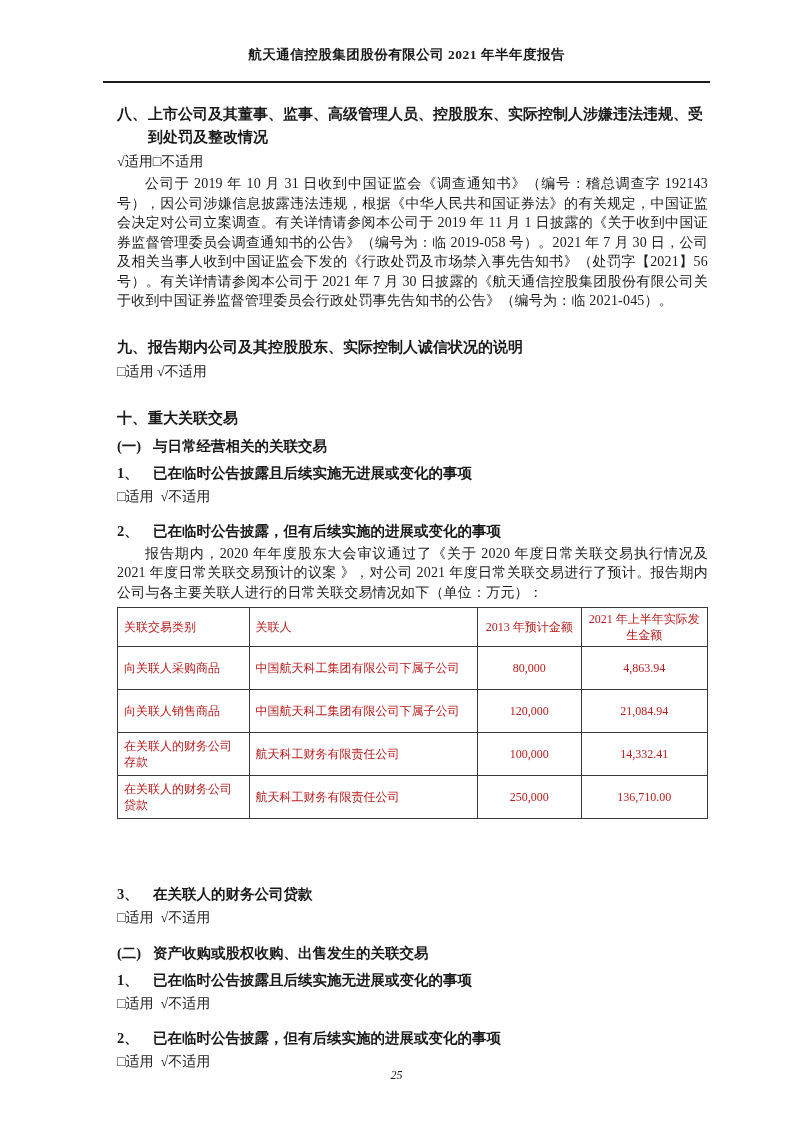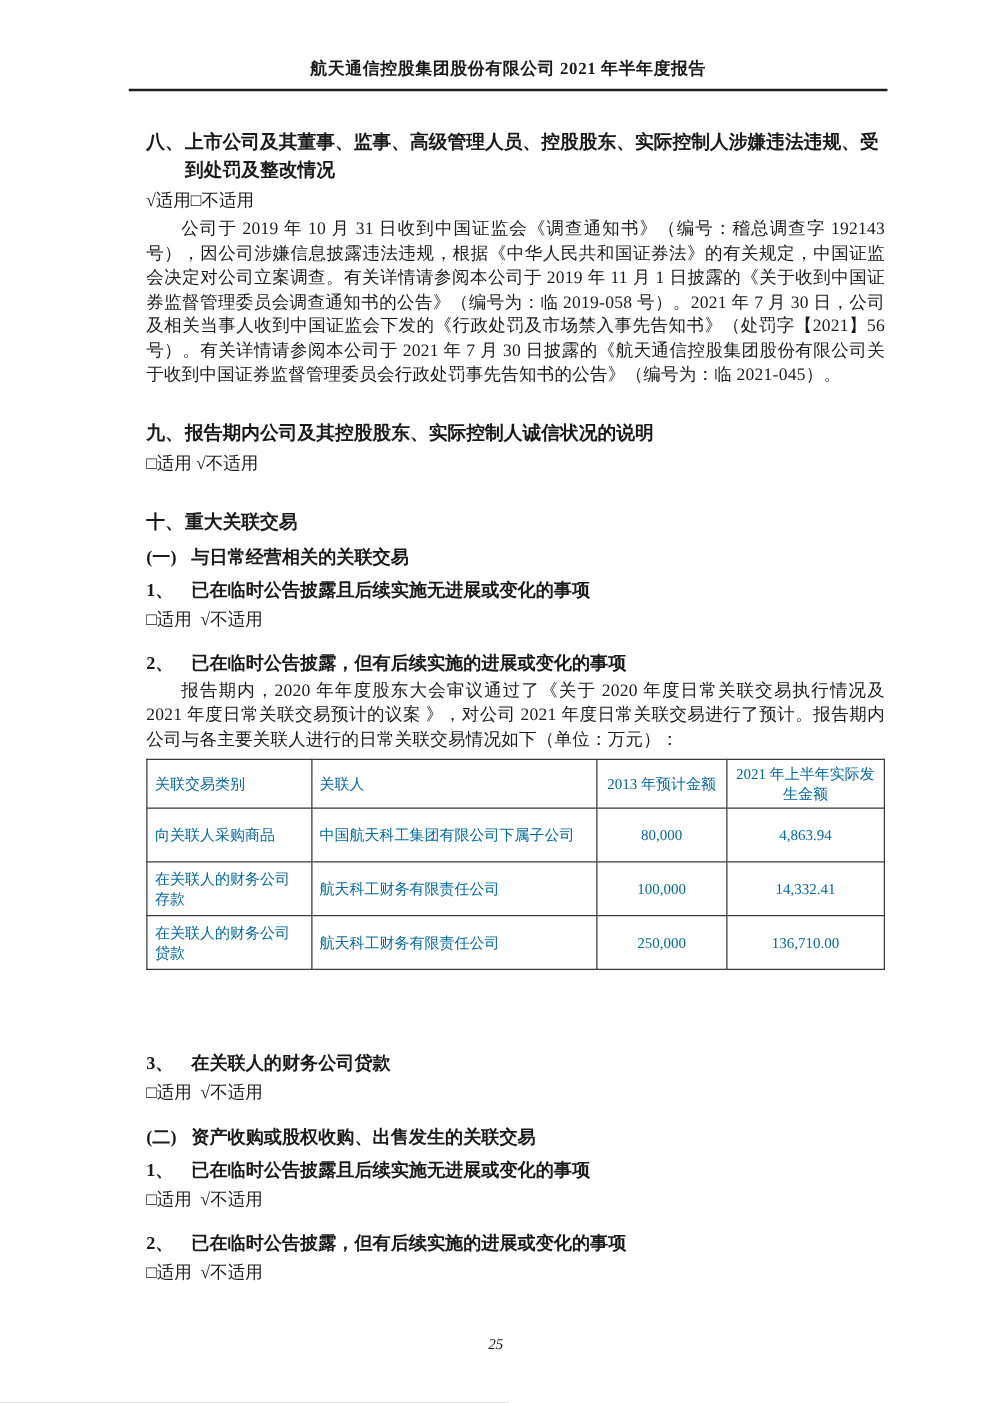--- a/index.html
+++ b/index.html
@@ -19,21 +19,21 @@
 
   
   .report-header {
     position: absolute;
     top: 46px;
     left: 103px;
     width: 607px;
     text-align: center;
     font-size: 13.5px;
     font-weight: bold;
-    padding-bottom: 7px;
+    padding-bottom: 17px;
     border-bottom: 2px solid #1c1c1c;
     letter-spacing: 0.5px;
   }
 
   
   .content {
     position: absolute;
     top: 97px;
     left: 117px;
     width: 591px;
@@ -88,21 +88,21 @@
   .mt-item  { margin-top: 13px; }
   .mt-table-after { margin-top: 64px; }
 
   
   table.rpt {
     width: 100%;
     border-collapse: collapse;
     table-layout: fixed;
     font-size: 12px;
     margin-top: 5px;
-    color: #0369a1;
+    color: #b91c1c;
   }
   table.rpt th, table.rpt td {
     border: 1px solid #3a3a3a;
     padding: 3px 6px;
     vertical-align: middle;
     font-weight: normal;
     line-height: 16px;
     word-break: break-all;
   }
   table.rpt thead th { height: 30px; }
@@ -183,20 +183,26 @@
         </tr>
       </thead>
       <tbody>
         <tr>
           <td class="cell-left">向关联人采购商品</td>
           <td class="cell-left">中国航天科工集团有限公司下属子公司</td>
           <td class="cell-center">80,000</td>
           <td class="cell-center">4,863.94</td>
         </tr>
         <tr>
+          <td class="cell-left">向关联人销售商品</td>
+          <td class="cell-left">中国航天科工集团有限公司下属子公司</td>
+          <td class="cell-center">120,000</td>
+          <td class="cell-center">21,084.94</td>
+        </tr>
+        <tr>
           <td class="cell-left">在关联人的财务公司存款</td>
           <td class="cell-left">航天科工财务有限责任公司</td>
           <td class="cell-center">100,000</td>
           <td class="cell-center">14,332.41</td>
         </tr>
         <tr>
           <td class="cell-left">在关联人的财务公司贷款</td>
           <td class="cell-left">航天科工财务有限责任公司</td>
           <td class="cell-center">250,000</td>
           <td class="cell-center">136,710.00</td>

